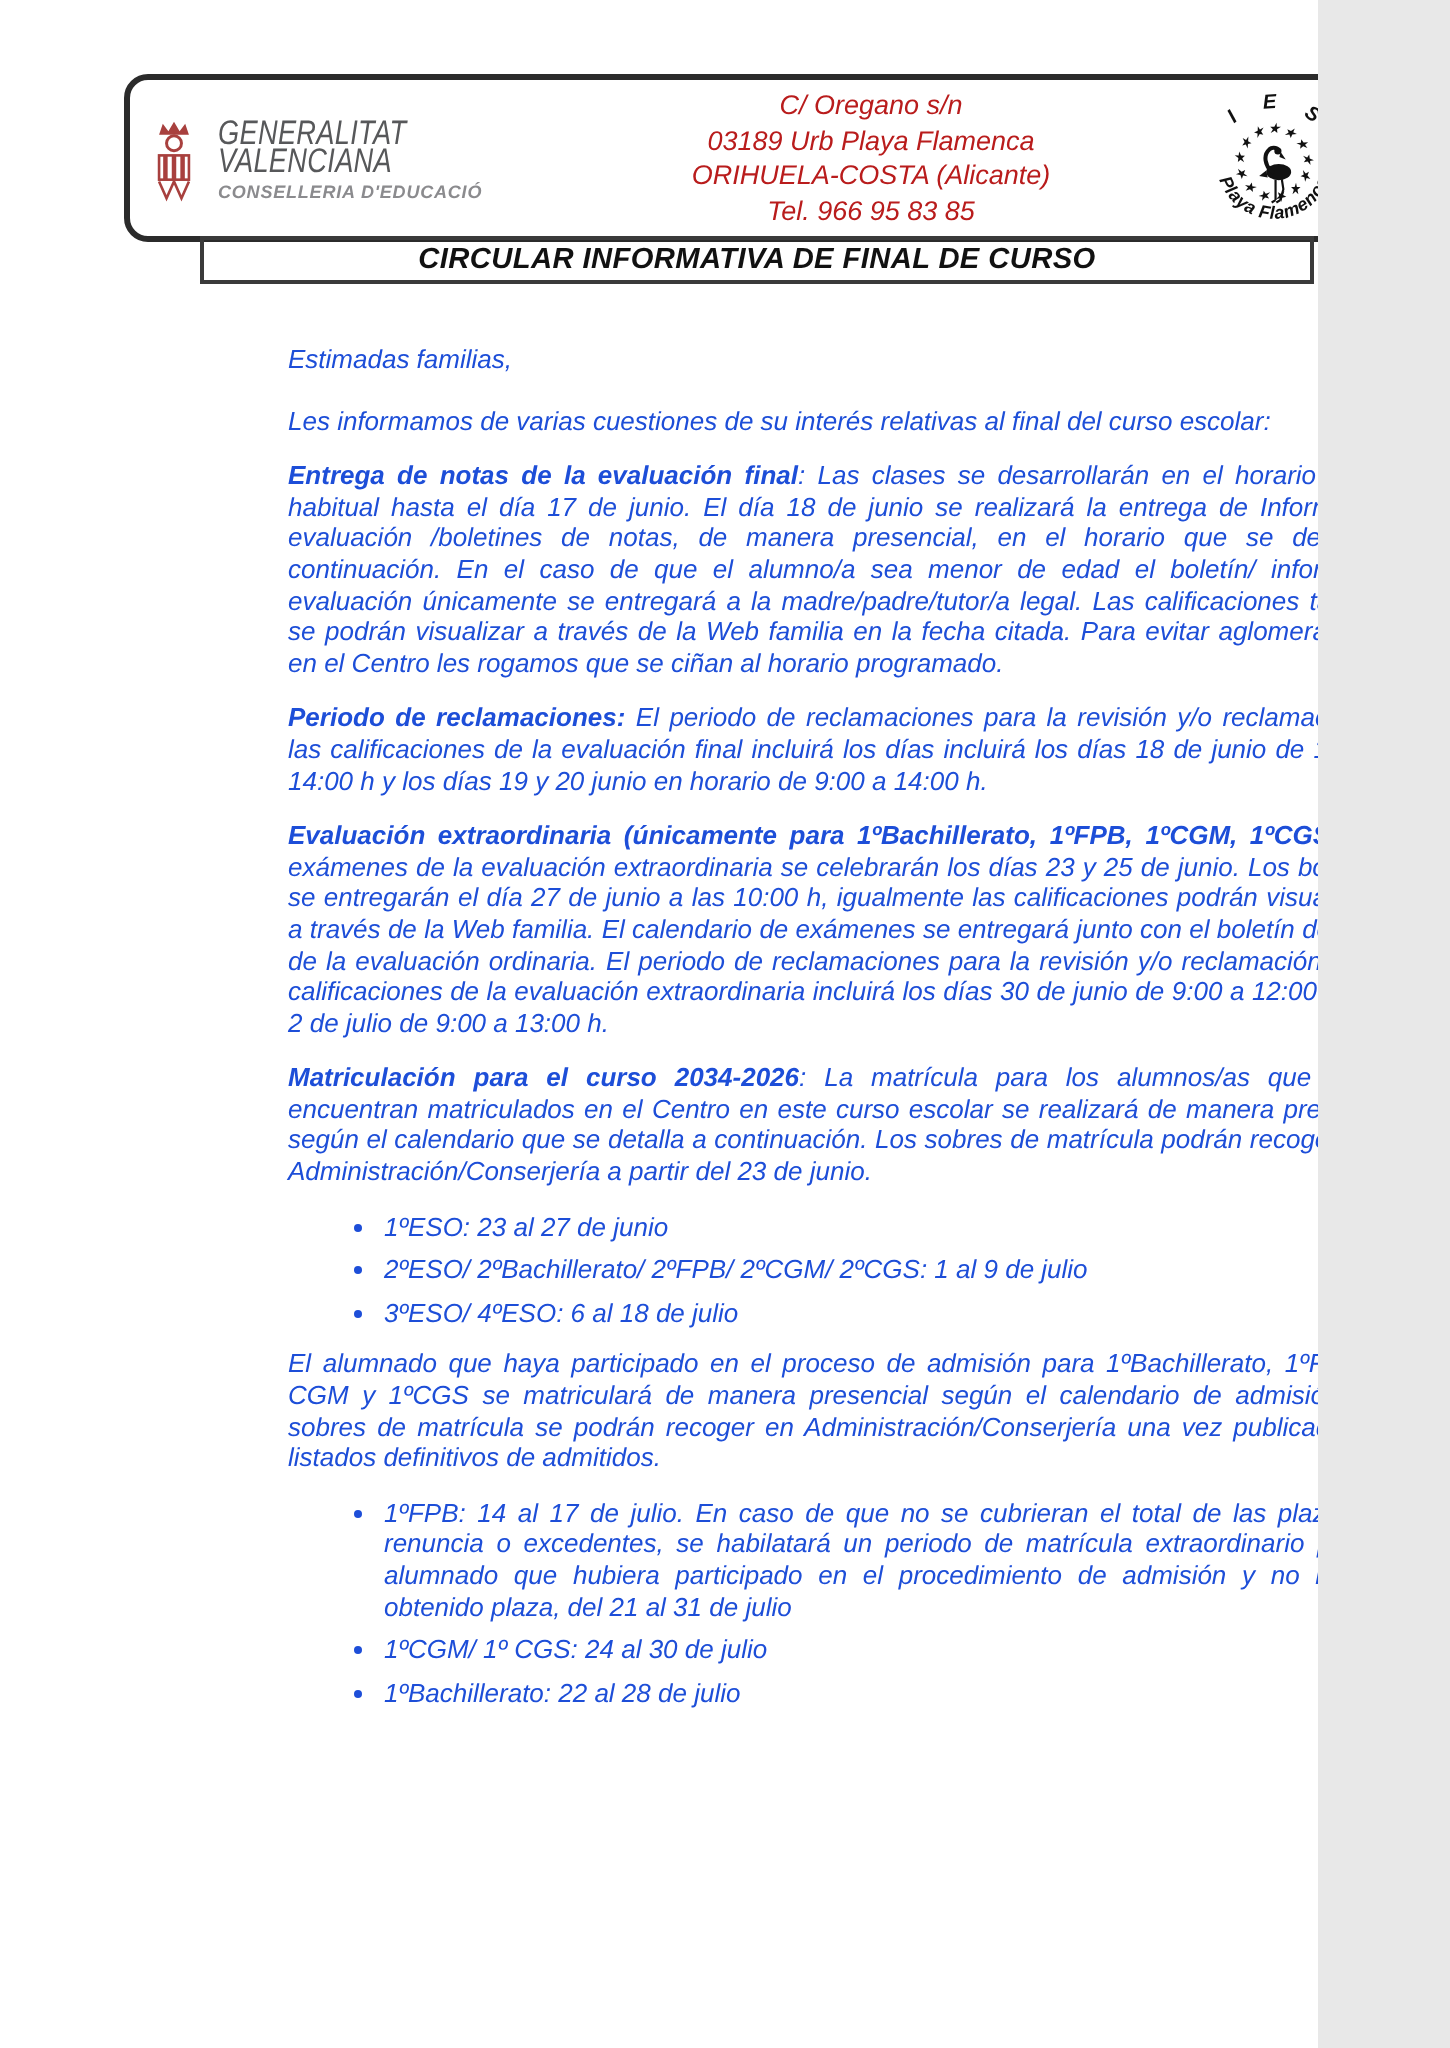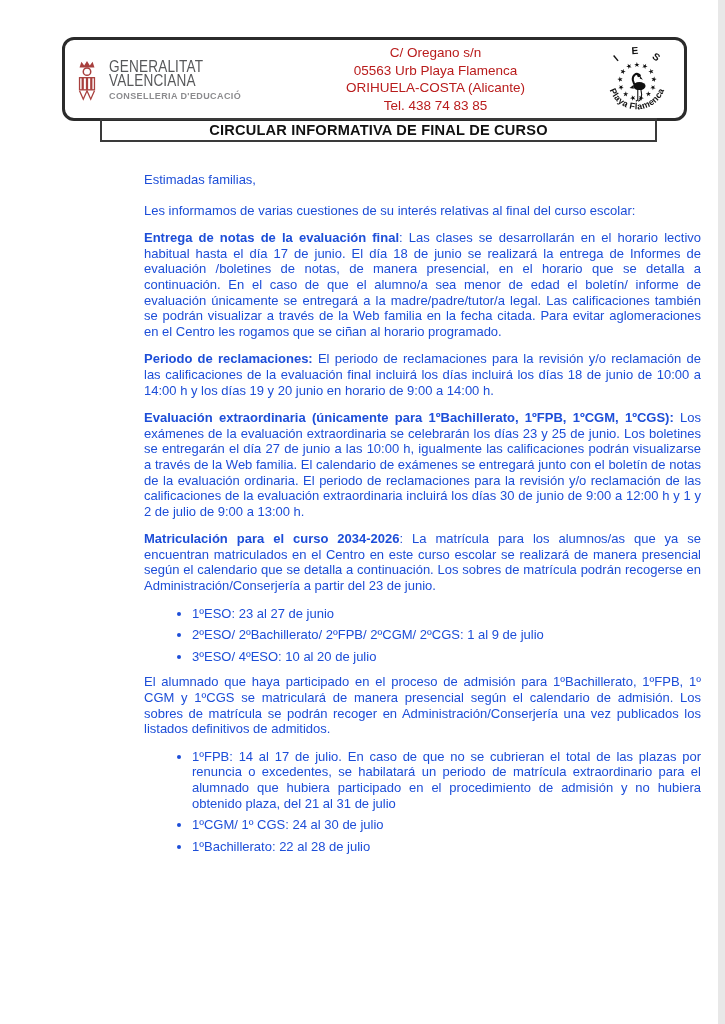--- a/index.html
+++ b/index.html
@@ -1,22 +1,23 @@
 <!DOCTYPE html>
 <html><head>
 <meta charset="utf-8">
 <style>
   html,body{margin:0;padding:0;background:#e8e8e8;}
   .page{
     position:relative;
-    width:718px;height:1024px;
+    width:659px;height:1024px;
     background:#ffffff;
     font-family:"Liberation Sans", sans-serif;
     color:#1c1c1c;
     overflow:hidden;
+    font-style:italic;
   }
   
   .letterhead{
     position:absolute;left:62px;top:37px;width:625px;height:84px;
     border:3px solid #2b2b2b;border-radius:12px;
     box-sizing:border-box;
     display:flex;align-items:center;
     padding:0 6px 0 8px;
   }
   .gva{
@@ -81,23 +82,23 @@
       </svg>
       <div class="gva-word">
         <div>GENERALITAT</div>
         <div>VALENCIANA</div>
       </div>
       <div class="gva-dept">CONSELLERIA D'EDUCACIÓ</div>
     </div>
 
     <div class="address">
       <div>C/ Oregano s/n</div>
-      <div>05563 Urb Playa Flamenca</div>
+      <div>03189 Urb Playa Flamenca</div>
       <div>ORIHUELA-COSTA (Alicante)</div>
-      <div>Tel. 438 74 83 85</div>
+      <div>Tel. 966 95 83 85</div>
     </div>
 
     <svg class="ies-logo" viewBox="0 0 100 100" width="78" height="78" aria-hidden="true">
       <defs>
         <path id="iesTopArc" d="M12,56 A38,38 0 0 1 88,56" fill="none"></path>
         <path id="iesBottomArc" d="M13,52 A37,37 0 0 0 87,52" fill="none"></path>
       </defs>
       <text font-size="13" font-weight="bold" fill="#111" word-spacing="14" font-family="Liberation Sans, sans-serif">
         <textPath href="#iesTopArc" startOffset="50%" text-anchor="middle">I E S</textPath>
       </text>
@@ -146,21 +147,21 @@
 
     <p><span class="lead">Periodo de reclamaciones:</span><span> El periodo de reclamaciones para la revisión y/o reclamación de las calificaciones de la evaluación final incluirá los días incluirá los días 18 de junio de 10:00 a 14:00 h y los días 19 y 20 junio en horario de 9:00 a 14:00 h.</span></p>
 
     <p><span class="lead">Evaluación extraordinaria (únicamente para 1ºBachillerato, 1ºFPB, 1ºCGM, 1ºCGS):</span><span> Los exámenes de la evaluación extraordinaria se celebrarán los días 23 y 25 de junio. Los boletines se entregarán el día 27 de junio a las 10:00 h, igualmente las calificaciones podrán visualizarse a través de la Web familia. El calendario de exámenes se entregará junto con el boletín de notas de la evaluación ordinaria. El periodo de reclamaciones para la revisión y/o reclamación de las calificaciones de la evaluación extraordinaria incluirá los días 30 de junio de 9:00 a 12:00 h y 1 y 2 de julio de 9:00 a 13:00 h.</span></p>
 
     <p><span class="lead">Matriculación para el curso 2034-2026</span><span>: La matrícula para los alumnos/as que ya se encuentran matriculados en el Centro en este curso escolar se realizará de manera presencial según el calendario que se detalla a continuación. Los sobres de matrícula podrán recogerse en Administración/Conserjería a partir del 23 de junio.</span></p>
 
     <ul>
       <li>1ºESO: 23 al 27 de junio</li>
       <li>2ºESO/ 2ºBachillerato/ 2ºFPB/ 2ºCGM/ 2ºCGS: 1 al 9 de julio</li>
-      <li>3ºESO/ 4ºESO: 10 al 20 de julio</li>
+      <li>3ºESO/ 4ºESO: 6 al 18 de julio</li>
     </ul>
 
     <p>El alumnado que haya participado en el proceso de admisión para 1ºBachillerato, 1ºFPB, 1º CGM y 1ºCGS se matriculará de manera presencial según el calendario de admisión. Los sobres de matrícula se podrán recoger en Administración/Conserjería una vez publicados los listados definitivos de admitidos.</p>
 
     <ul>
       <li>1ºFPB: 14 al 17 de julio. En caso de que no se cubrieran el total de las plazas por renuncia o excedentes, se habilatará un periodo de matrícula extraordinario para el alumnado que hubiera participado en el procedimiento de admisión y no hubiera obtenido plaza, del 21 al 31 de julio</li>
       <li>1ºCGM/ 1º CGS: 24 al 30 de julio</li>
       <li>1ºBachillerato: 22 al 28 de julio</li>
     </ul>
 

